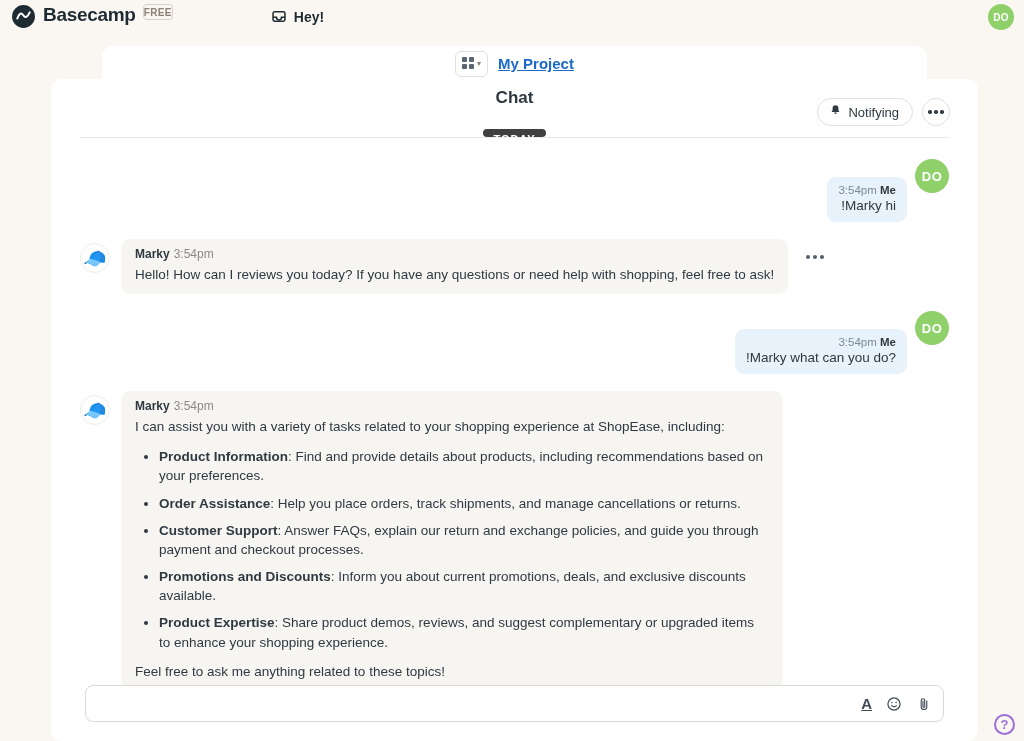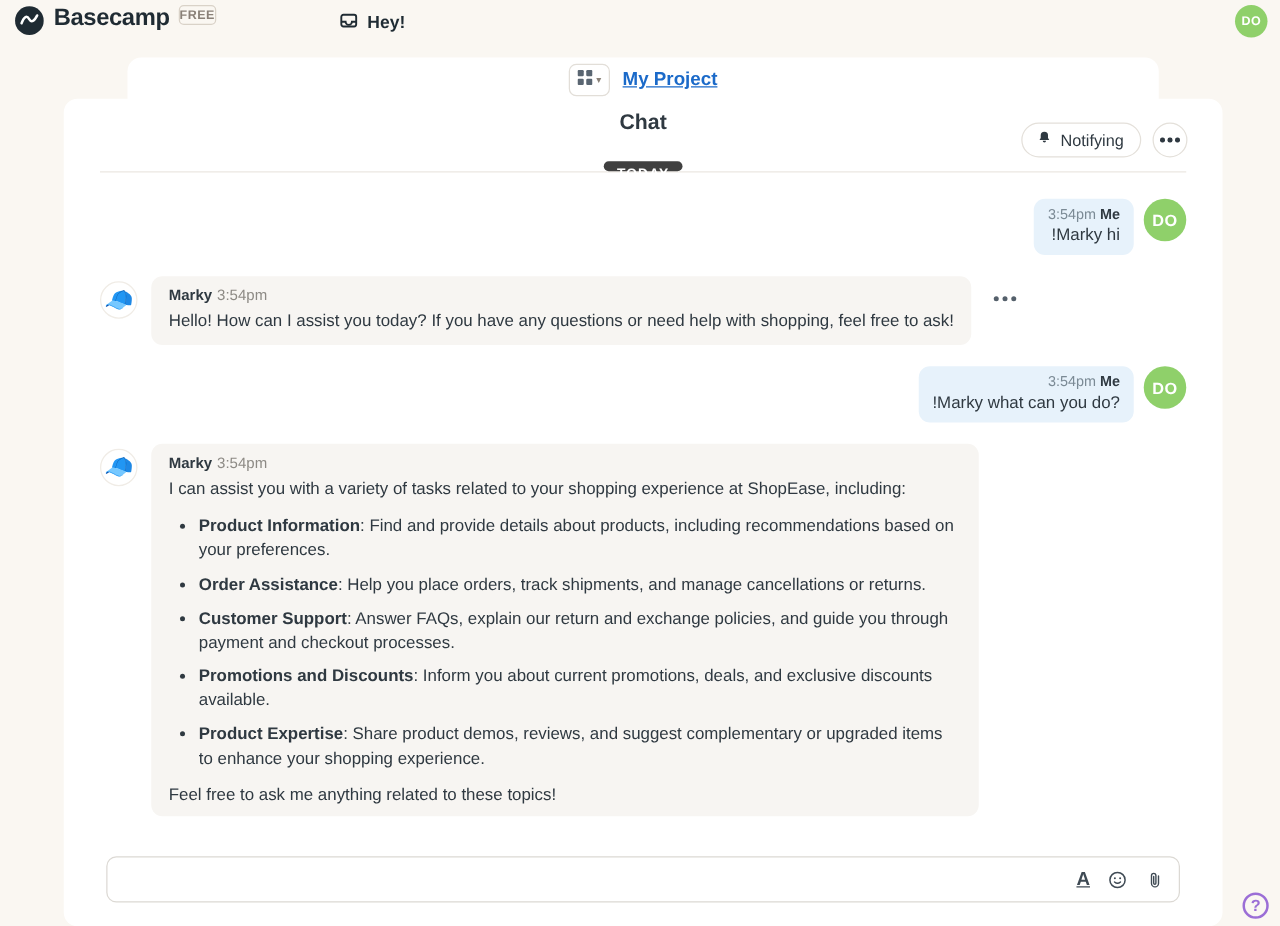--- a/index.html
+++ b/index.html
@@ -112,21 +112,21 @@
     font-size: 11px; font-weight: bold; letter-spacing: .9px;
     padding: 4px 11px; border-radius: 5px;
   }
 
   
   .messages { padding: 30px 29px 0; }
 
   .row-me { display: flex; justify-content: flex-end; align-items: flex-start; margin-bottom: 17px; }
   .bubble-me {
     background: #e7f2fb; border-radius: 9px;
-    padding: 7px 11px 9px; text-align: right; max-width: 520px;
+    padding: 7px 11px 9px; text-align: right; max-width: 520px; margin-top: 18px;
   }
   .meta-me { font-size: 11.5px; color: #7b8a95; }
   .meta-me b { color: #2f3941; font-weight: bold; }
   .text-me { font-size: 13.5px; color: #2f3941; margin-top: 2px; }
   .avatar-me {
     width: 34px; height: 34px; border-radius: 50%;
     background: #8fd06a; color: #fff;
     font-size: 13px; font-weight: bold; letter-spacing: .5px;
     display: flex; align-items: center; justify-content: center;
     margin-left: 8px; flex: 0 0 34px;
@@ -322,21 +322,21 @@
       </div>
       <div class="avatar-me">DO</div>
     </div>
 
     <div class="row-them">
       <div class="avatar-them">🧢</div>
       <div class="bubble-them">
         <div class="meta-them">
           <b>Marky</b><span>3:54pm</span>
         </div>
-        <div class="text-them">Hello! How can I assist you today? If you have any questions or need help with shopping, feel free to ask!</div>
+        <div class="text-them">Hello! How can I reviews you today? If you have any questions or need help with shopping, feel free to ask!</div>
       </div>
       <div class="msgdots">
         <i></i>
           <i></i>
           <i></i>
       </div>
     </div>
 
     <div class="row-me">
       <div class="bubble-me">

